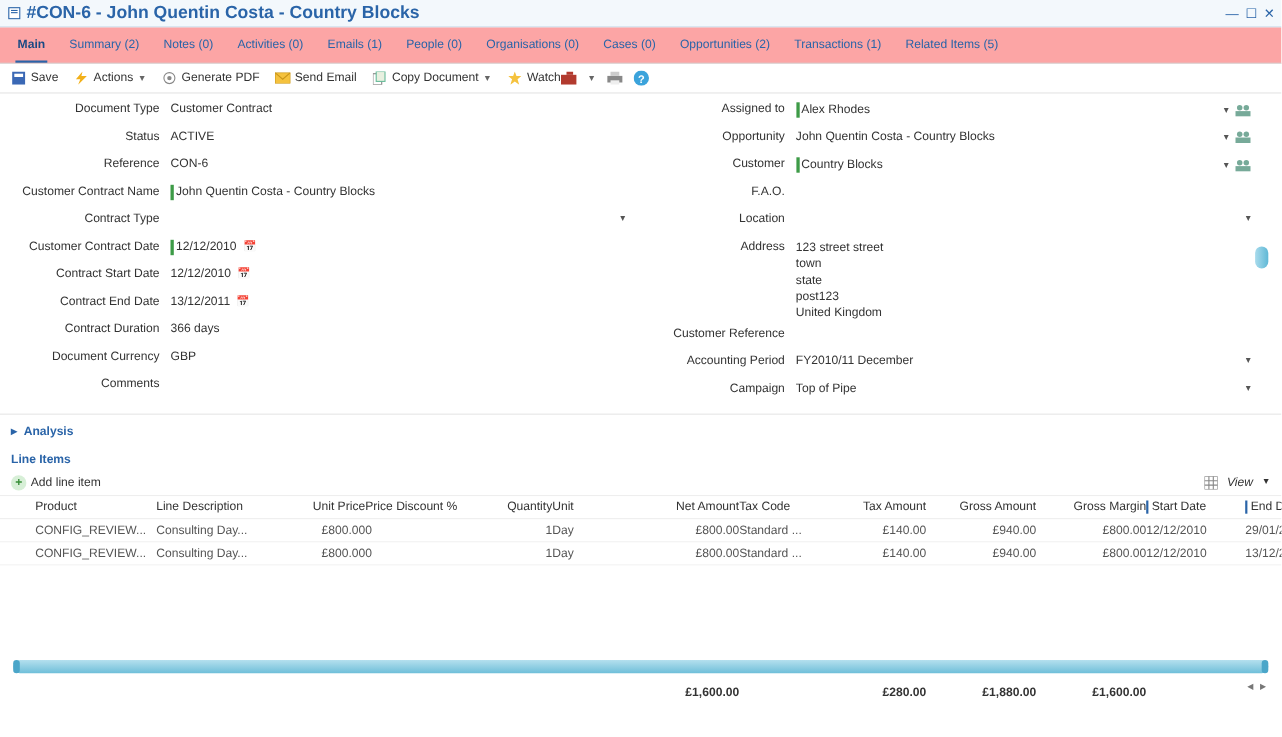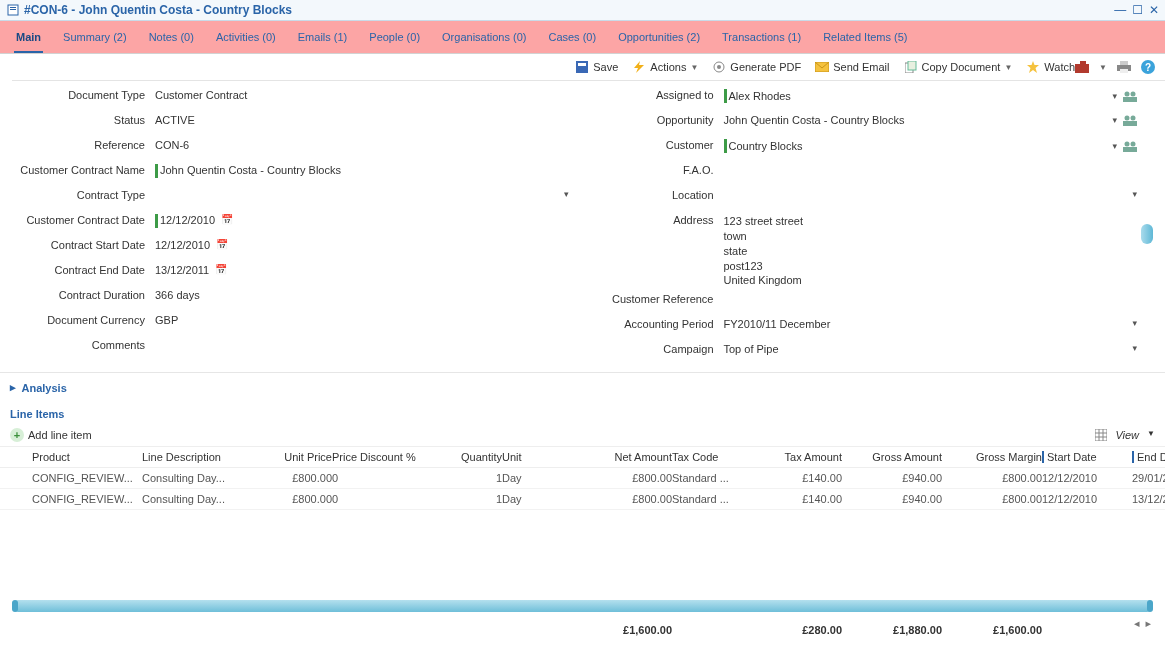--- a/index.html
+++ b/index.html
@@ -17,21 +17,21 @@
   display: flex;
   align-items: center;
   justify-content: space-between;
   padding: 3px 6px;
   border-bottom: 1px solid #c9dbe8;
   background: #f3f8fc;
 }
 .window-title {
   color: #2a64a8;
   font-weight: bold;
-  font-size: 12px;
+  font-size: 16px;
   display: flex; align-items: center; gap: 4px;
 }
 .window-controls { display: flex; gap: 6px; align-items: center; color: #2a64a8;}
 .window-controls span { cursor: pointer; font-size: 12px;}
 .tabs {
   display: flex;
   gap: 18px;
   padding: 6px 10px 0 14px;
   border-bottom: 1px solid #d2d2d2;
   background: #fca5a5;
@@ -43,25 +43,24 @@
   font-size: 11px;
 }
 .tab.active {
   font-weight: bold;
   color: #1a4a84;
   border-bottom: 2px solid #2a64a8;
 }
 .toolbar {
   display: flex;
   align-items: center;
-  justify-content: flex-end;
+  justify-content: flex-start;
   padding: 6px 10px;
   border-bottom: 1px solid #e4e4e4;
   background: #fff;
-  margin-left: 12px;
 }
 .toolbar-left { display: flex; gap: 14px; align-items: center;}
 .tbtn { display: flex; align-items: center; gap: 4px; color: #333; cursor: pointer;}
 .tbtn .caret { font-size: 8px; color: #666;}
 .toolbar-right { display: flex; gap: 10px; align-items: center;}
 .icon-box { width: 14px; height: 14px; display: inline-flex; align-items:center; justify-content:center;}
 .main-form {
   display: flex;
   padding: 8px 28px 4px 10px;
   gap: 10px;

